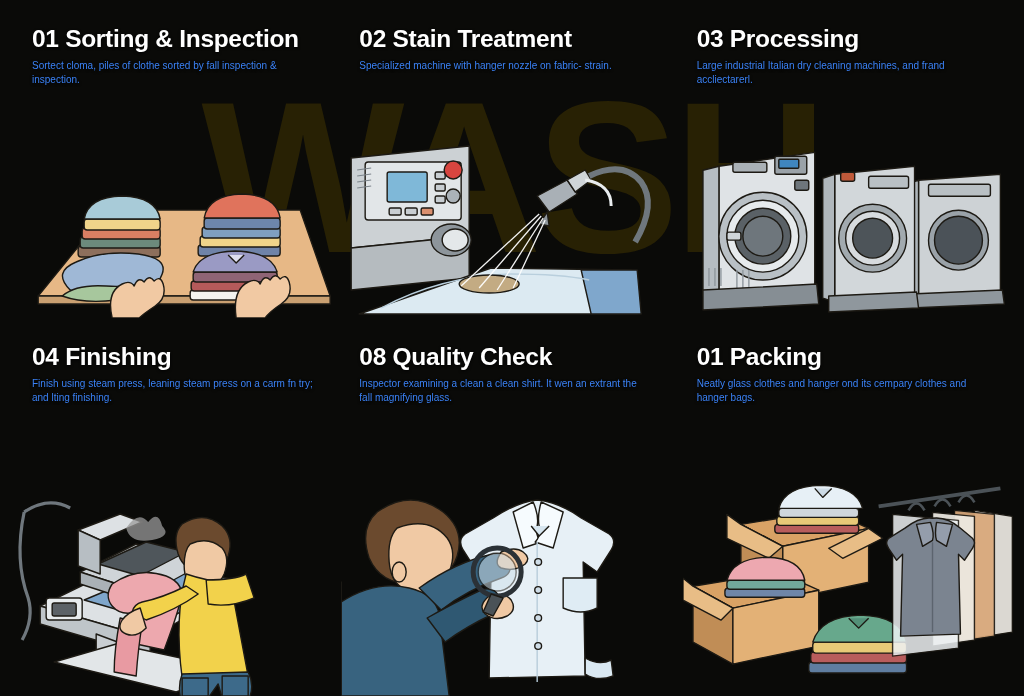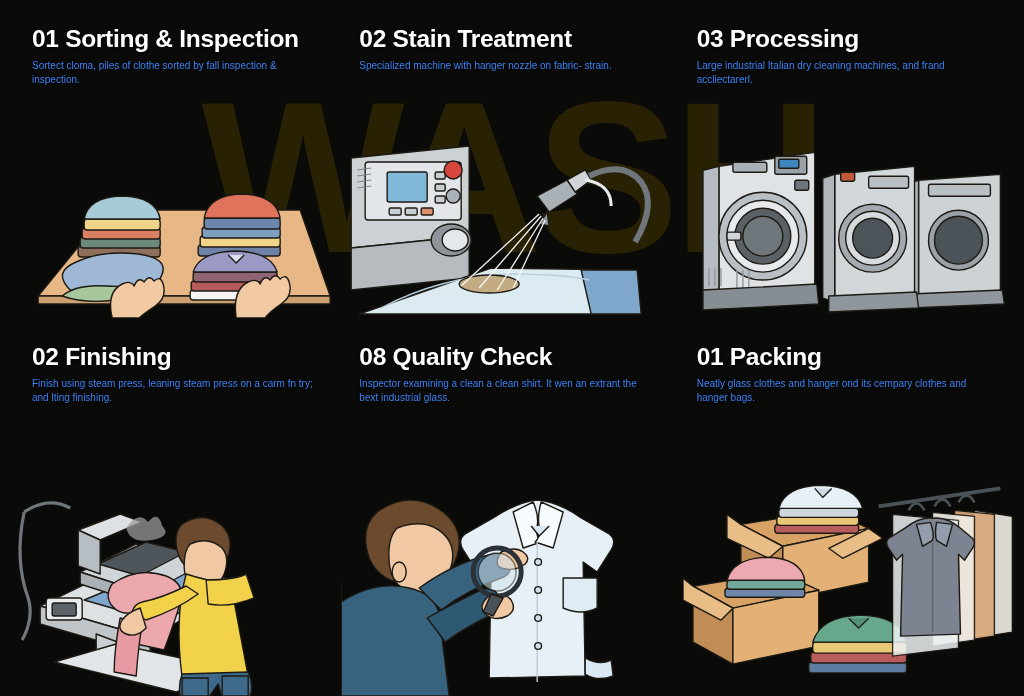--- a/index.html
+++ b/index.html
@@ -200,21 +200,21 @@
               <line x1="66" y1="152" x2="66" y2="170"></line>
           </g>
           <polygon points="20,172 134,166 136,186 20,192" fill="#868e94"></polygon>
         </g>
       </svg>
     </div>
   </div>
 
   <div class="panel c1">
     <div class="ptext">
-      <h2 class="ptitle">02 Finishing</h2>
+      <h2 class="ptitle">04 Finishing</h2>
       <p class="pdesc">Finish using steam press, leaning steam press on a carm fn try; and lting finishing.</p>
     </div>
     <div class="art" style="height:240px;">
       <svg viewBox="0 0 341 240" preserveAspectRatio="xMidYMax meet">
         <g stroke="#1d1a14" stroke-width="1.4" stroke-linejoin="round">
 
           <polygon points="40,150 130,106 236,132 150,182" fill="#dde1e4"></polygon>
           <polygon points="40,150 150,182 150,200 40,168" fill="#bfc5c9"></polygon>
           <polygon points="96,178 176,208 176,236 96,216" fill="#c9ced2"></polygon>
           <polygon points="54,206 176,236 236,214 116,188" fill="#e2e6e8"></polygon>
@@ -249,21 +249,21 @@
             <path d="M222 240 l26 0 l0-20 l-26 0 z" fill="#3d6a8a"></path>
           </g>
         </g>
       </svg>
     </div>
   </div>
 
   <div class="panel c2">
     <div class="ptext">
       <h2 class="ptitle">08 Quality Check</h2>
-      <p class="pdesc">Inspector examining a clean a clean shirt. It wen an extrant the bext industrial glass.</p>
+      <p class="pdesc">Inspector examining a clean a clean shirt. It wen an extrant the fall magnifying glass.</p>
     </div>
     <div class="art" style="height:230px;">
       <svg viewBox="0 0 341 230" preserveAspectRatio="xMidYMax meet">
         <g stroke="#1d1a14" stroke-width="1.4" stroke-linejoin="round">
 
           <path d="M152 52 q24-16 44-18 q22 2 44 18 l28 16 q8 6 2 16 l-14 22 l-14-10 l2 114 l-96 2 l2-116 l-14 10 l-14-22 q-6-10 2-16 z" fill="#e7f0f6"></path>
           <path d="M192 36 q6 14 4 24 q-2 10 4 16 l-18 6 l-10-36 z" fill="#f6fbfe"></path>
           <path d="M200 36 q-4 14-2 24 q2 10-4 16 l18 6 l10-36 z" fill="#f6fbfe"></path>
           <path d="M190 60 l8 10 l10-10" fill="#d7e6f0"></path>
           <line x1="196" y1="76" x2="196" y2="216" stroke="#b8cdda"></line>

